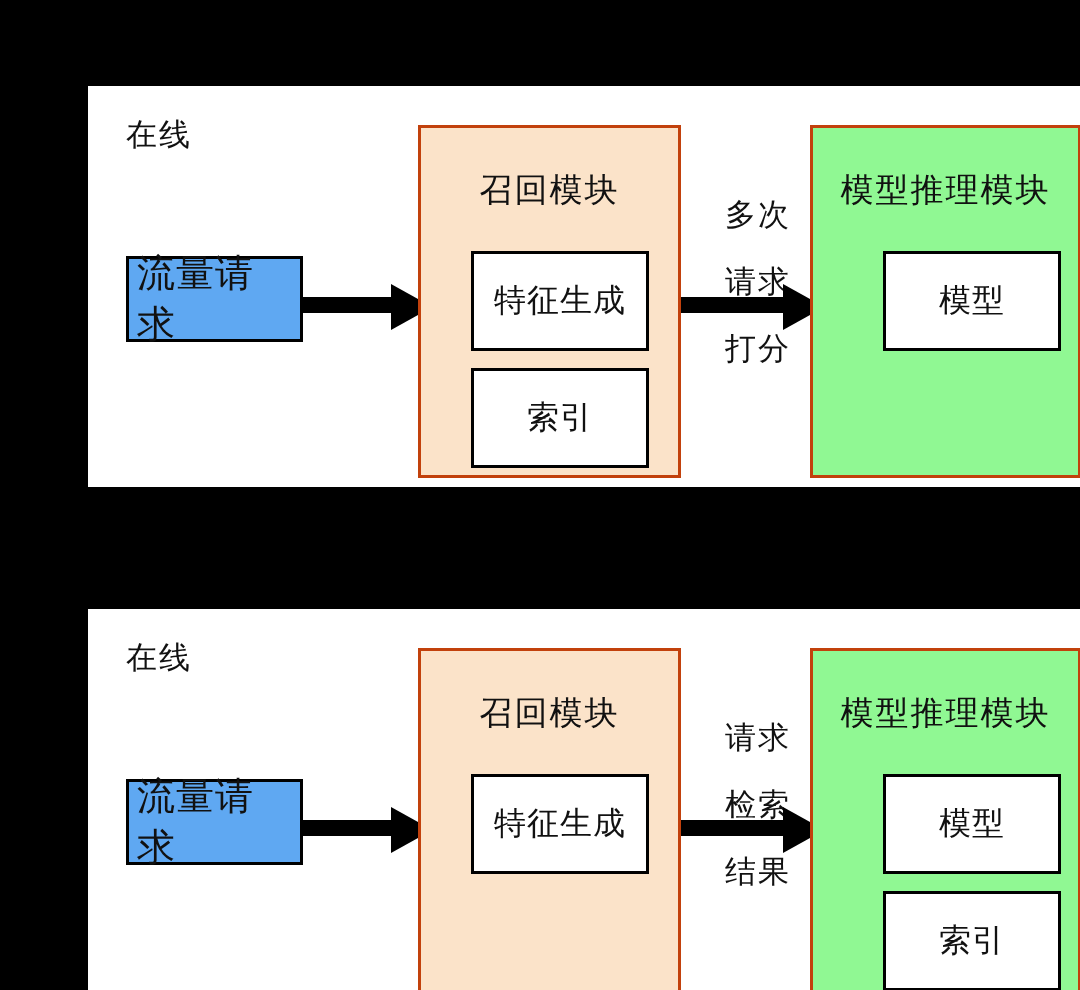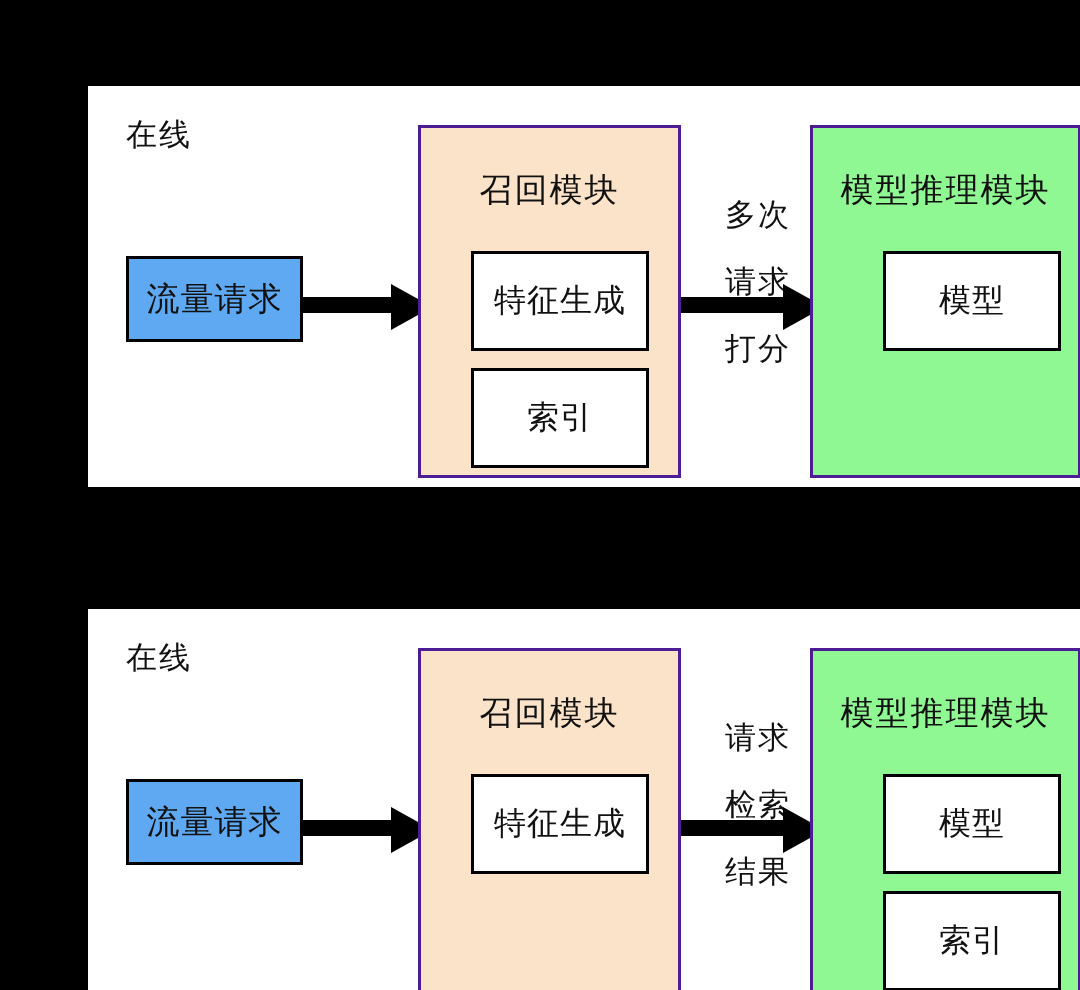--- a/index.html
+++ b/index.html
@@ -27,30 +27,30 @@
     font-weight: 500;
     letter-spacing: 2px;
   }
 
   .node {
     position: absolute;
     border: 3px solid #000000;
     display: flex;
     align-items: center;
     justify-content: center;
-    font-size: 33px;
+    font-size: 38px;
     font-weight: 500;
     letter-spacing: 1px;
   }
   .request-node { left: 28px; top: 160px; width: 177px; height: 86px; }
 
   .module {
     position: absolute;
     top: 29px;
-    border: 3px solid #4c1d95;
+    border: 3px solid #c2410c;
   }
   .module.recall    { left: 320px; width: 263px; }
   .module.inference { left: 712px; width: 271px; }
   .p1 .module { height: 353px; }
   .p2 .module { height: 349px; }
 
   .module-title {
     position: absolute;
     left: 0; right: 0; top: 22px;
     text-align: center;

